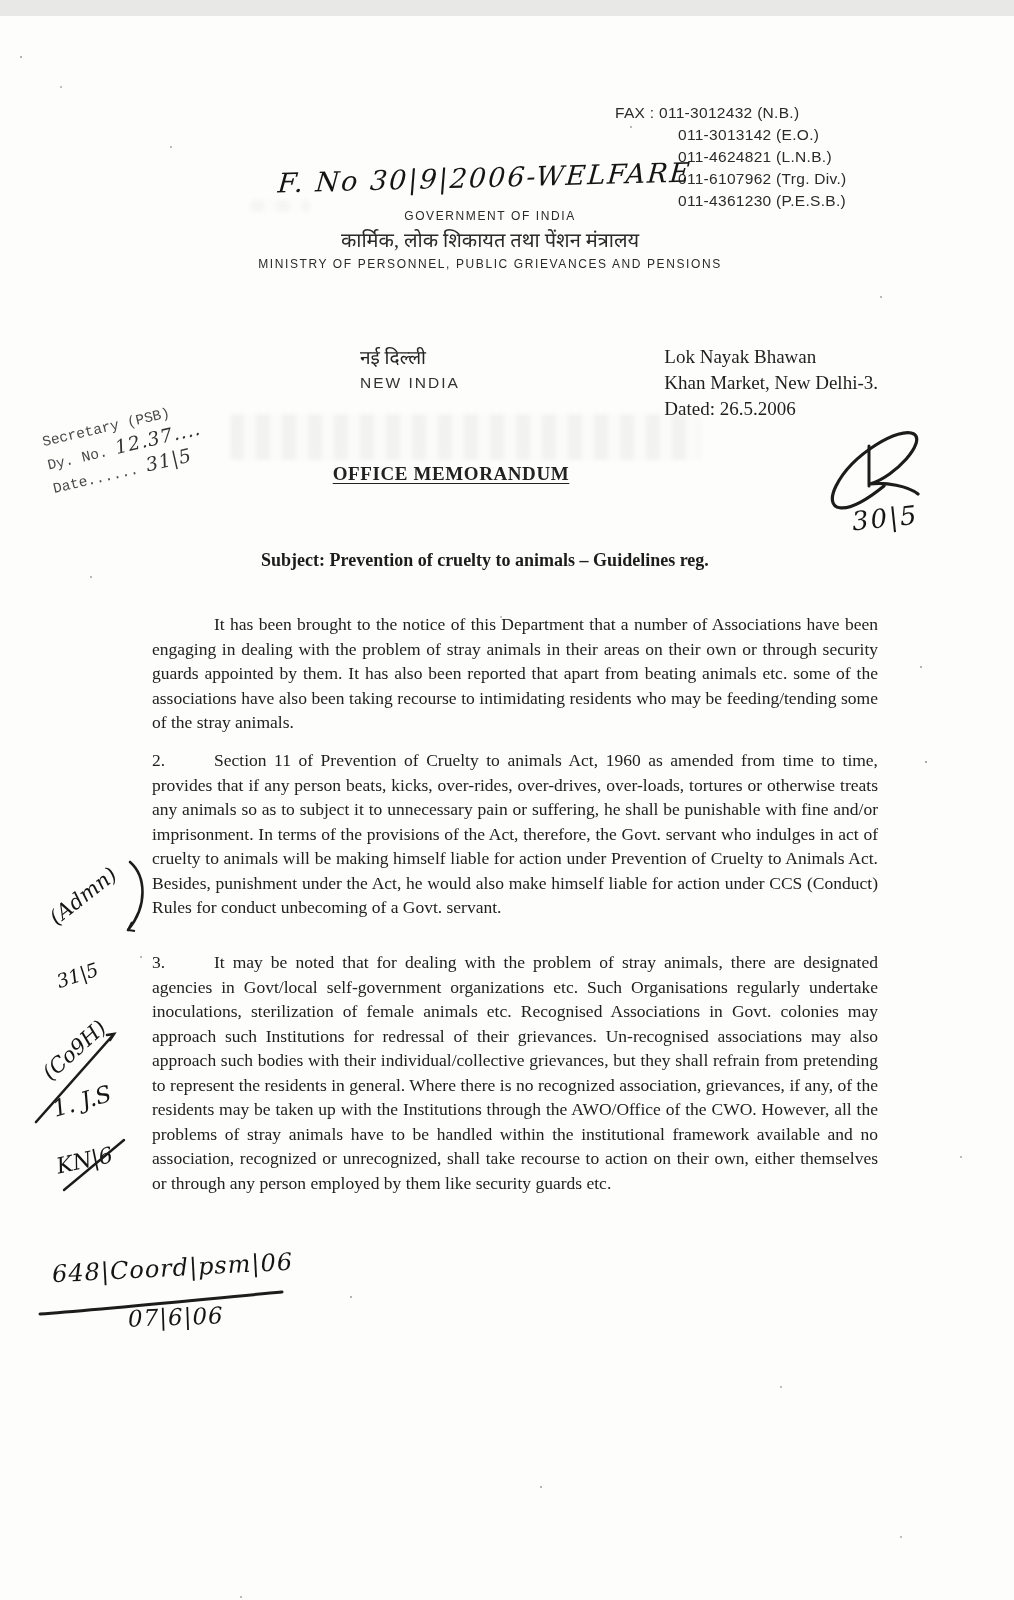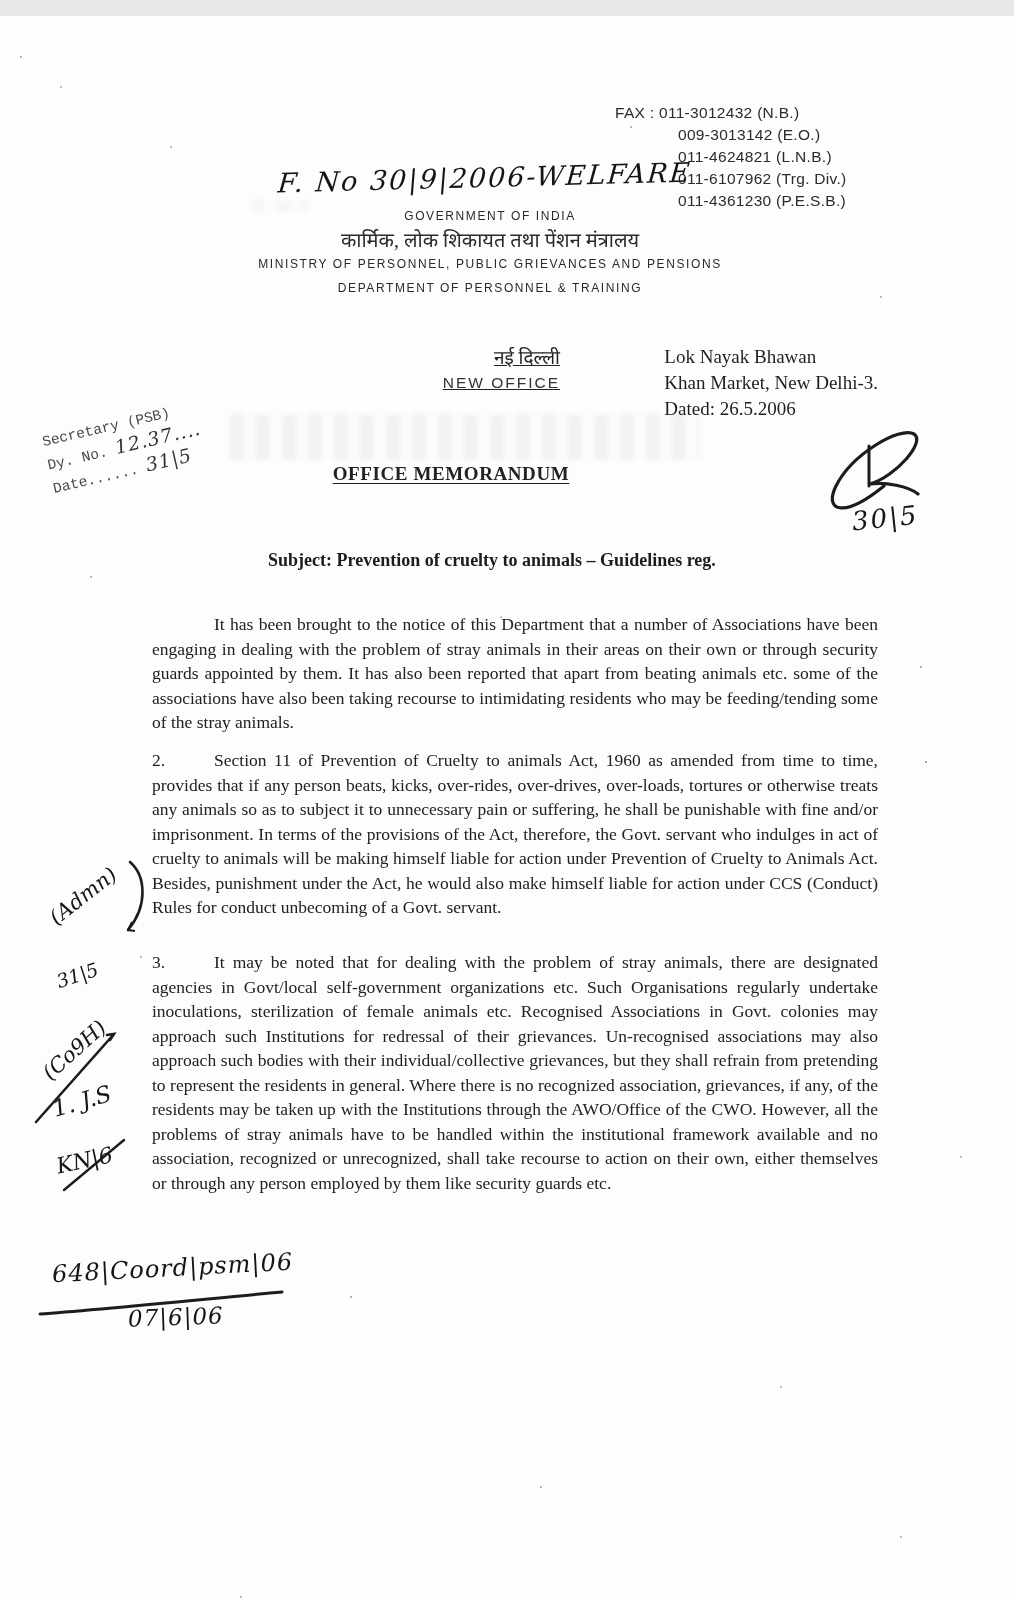--- a/index.html
+++ b/index.html
@@ -15,32 +15,32 @@
   .abs{position:absolute;}
   
   .fax{left:615px;top:86px;font-size:15.5px;line-height:22px;color:#2b2b2b;letter-spacing:.3px;}
   .fax .cont{padding-left:63px;}
   
   .fileno{left:278px;top:146px;font-size:27px;letter-spacing:2px;transform:rotate(-1.5deg) skewX(-6deg);white-space:nowrap;}
   
   .hdr{left:110px;top:188px;width:760px;text-align:center;color:#2a2a2a;}
   .hdr .hi{font-size:20px;line-height:24px;font-family:"Liberation Serif",serif;}
   .hdr .en{font-family:"Liberation Sans",sans-serif;font-size:12px;line-height:24px;letter-spacing:1.6px;}
-  .city{left:340px;top:330px;width:220px;text-align:right;text-decoration:underline;}
+  .city{left:360px;top:330px;width:220px;text-align:left;}
   .city .hi{font-size:19px;line-height:24px;}
   .city .en{font-family:"Liberation Sans",sans-serif;font-size:15.5px;letter-spacing:2px;line-height:26px;color:#333;}
   
   .addr{right:136px;top:328px;font-size:19px;line-height:26px;color:#1e1e1e;}
   
   .stamp{left:46px;top:398px;transform:rotate(-13deg);font-size:14.5px;line-height:21px;color:#2f2f33;opacity:.88;white-space:nowrap;}
   .stamp .hw{font-size:19px;letter-spacing:1px;}
   
   .om{left:0;top:447px;width:902px;text-align:center;font-size:19px;font-weight:bold;letter-spacing:.6px;}
   .om span{text-decoration:underline;text-underline-offset:3px;}
-  .subject{left:268px;top:534px;font-size:18px;font-weight:bold;color:#1c1c1c;text-align:right;}
+  .subject{left:261px;top:534px;font-size:18px;font-weight:bold;color:#1c1c1c;text-align:right;}
   
   .para{left:152px;width:726px;font-size:17.5px;line-height:24.5px;text-align:justify;color:#212121;}
   .p1{top:596px;text-indent:62px;}
   .p2{top:732px;}
   .p3{top:934px;}
   .pnum{display:inline-block;width:62px;text-indent:0;}
   
   .flourish{left:822px;top:408px;}
   .fl-num{left:852px;top:487px;font-size:26px;transform:rotate(-6deg);letter-spacing:2px;}
   
@@ -70,37 +70,36 @@
 
 <div class="page">
 
   <div class="abs speck" style="left:20px;top:40px;"></div>
 
   <div class="abs smudge sm1"></div>
   <div class="abs smudge sm2"></div>
 
   <div class="abs fax sans">
     <div>FAX : 011-3012432 (N.B.)</div>
-    <div class="cont">009-3013142 (E.O.)</div>
+    <div class="cont">011-3013142 (E.O.)</div>
     <div class="cont">011-4624821 (L.N.B.)</div>
     <div class="cont">011-6107962 (Trg. Div.)</div>
     <div class="cont">011-4361230 (P.E.S.B.)</div>
   </div>
 
   <div class="abs hand fileno">F. No 30|9|2006-WELFARE</div>
 
   <div class="abs hdr">
     <div class="en">GOVERNMENT OF INDIA</div>
     <div class="hi">कार्मिक, लोक शिकायत तथा पेंशन मंत्रालय</div>
     <div class="en">MINISTRY OF PERSONNEL, PUBLIC GRIEVANCES AND PENSIONS</div>
-    <div class="en">DEPARTMENT OF PERSONNEL &amp; TRAINING</div>
   </div>
   <div class="abs city">
     <div class="hi">नई दिल्ली</div>
-    <div class="en">NEW OFFICE</div>
+    <div class="en">NEW INDIA</div>
   </div>
 
   <div class="abs addr">
     <div>Lok Nayak Bhawan</div>
     <div>Khan Market, New Delhi-3.</div>
     <div>Dated: 26.5.2006</div>
   </div>
 
   <div class="abs stamp mono">
     <div>Secretary (PSB)</div>

